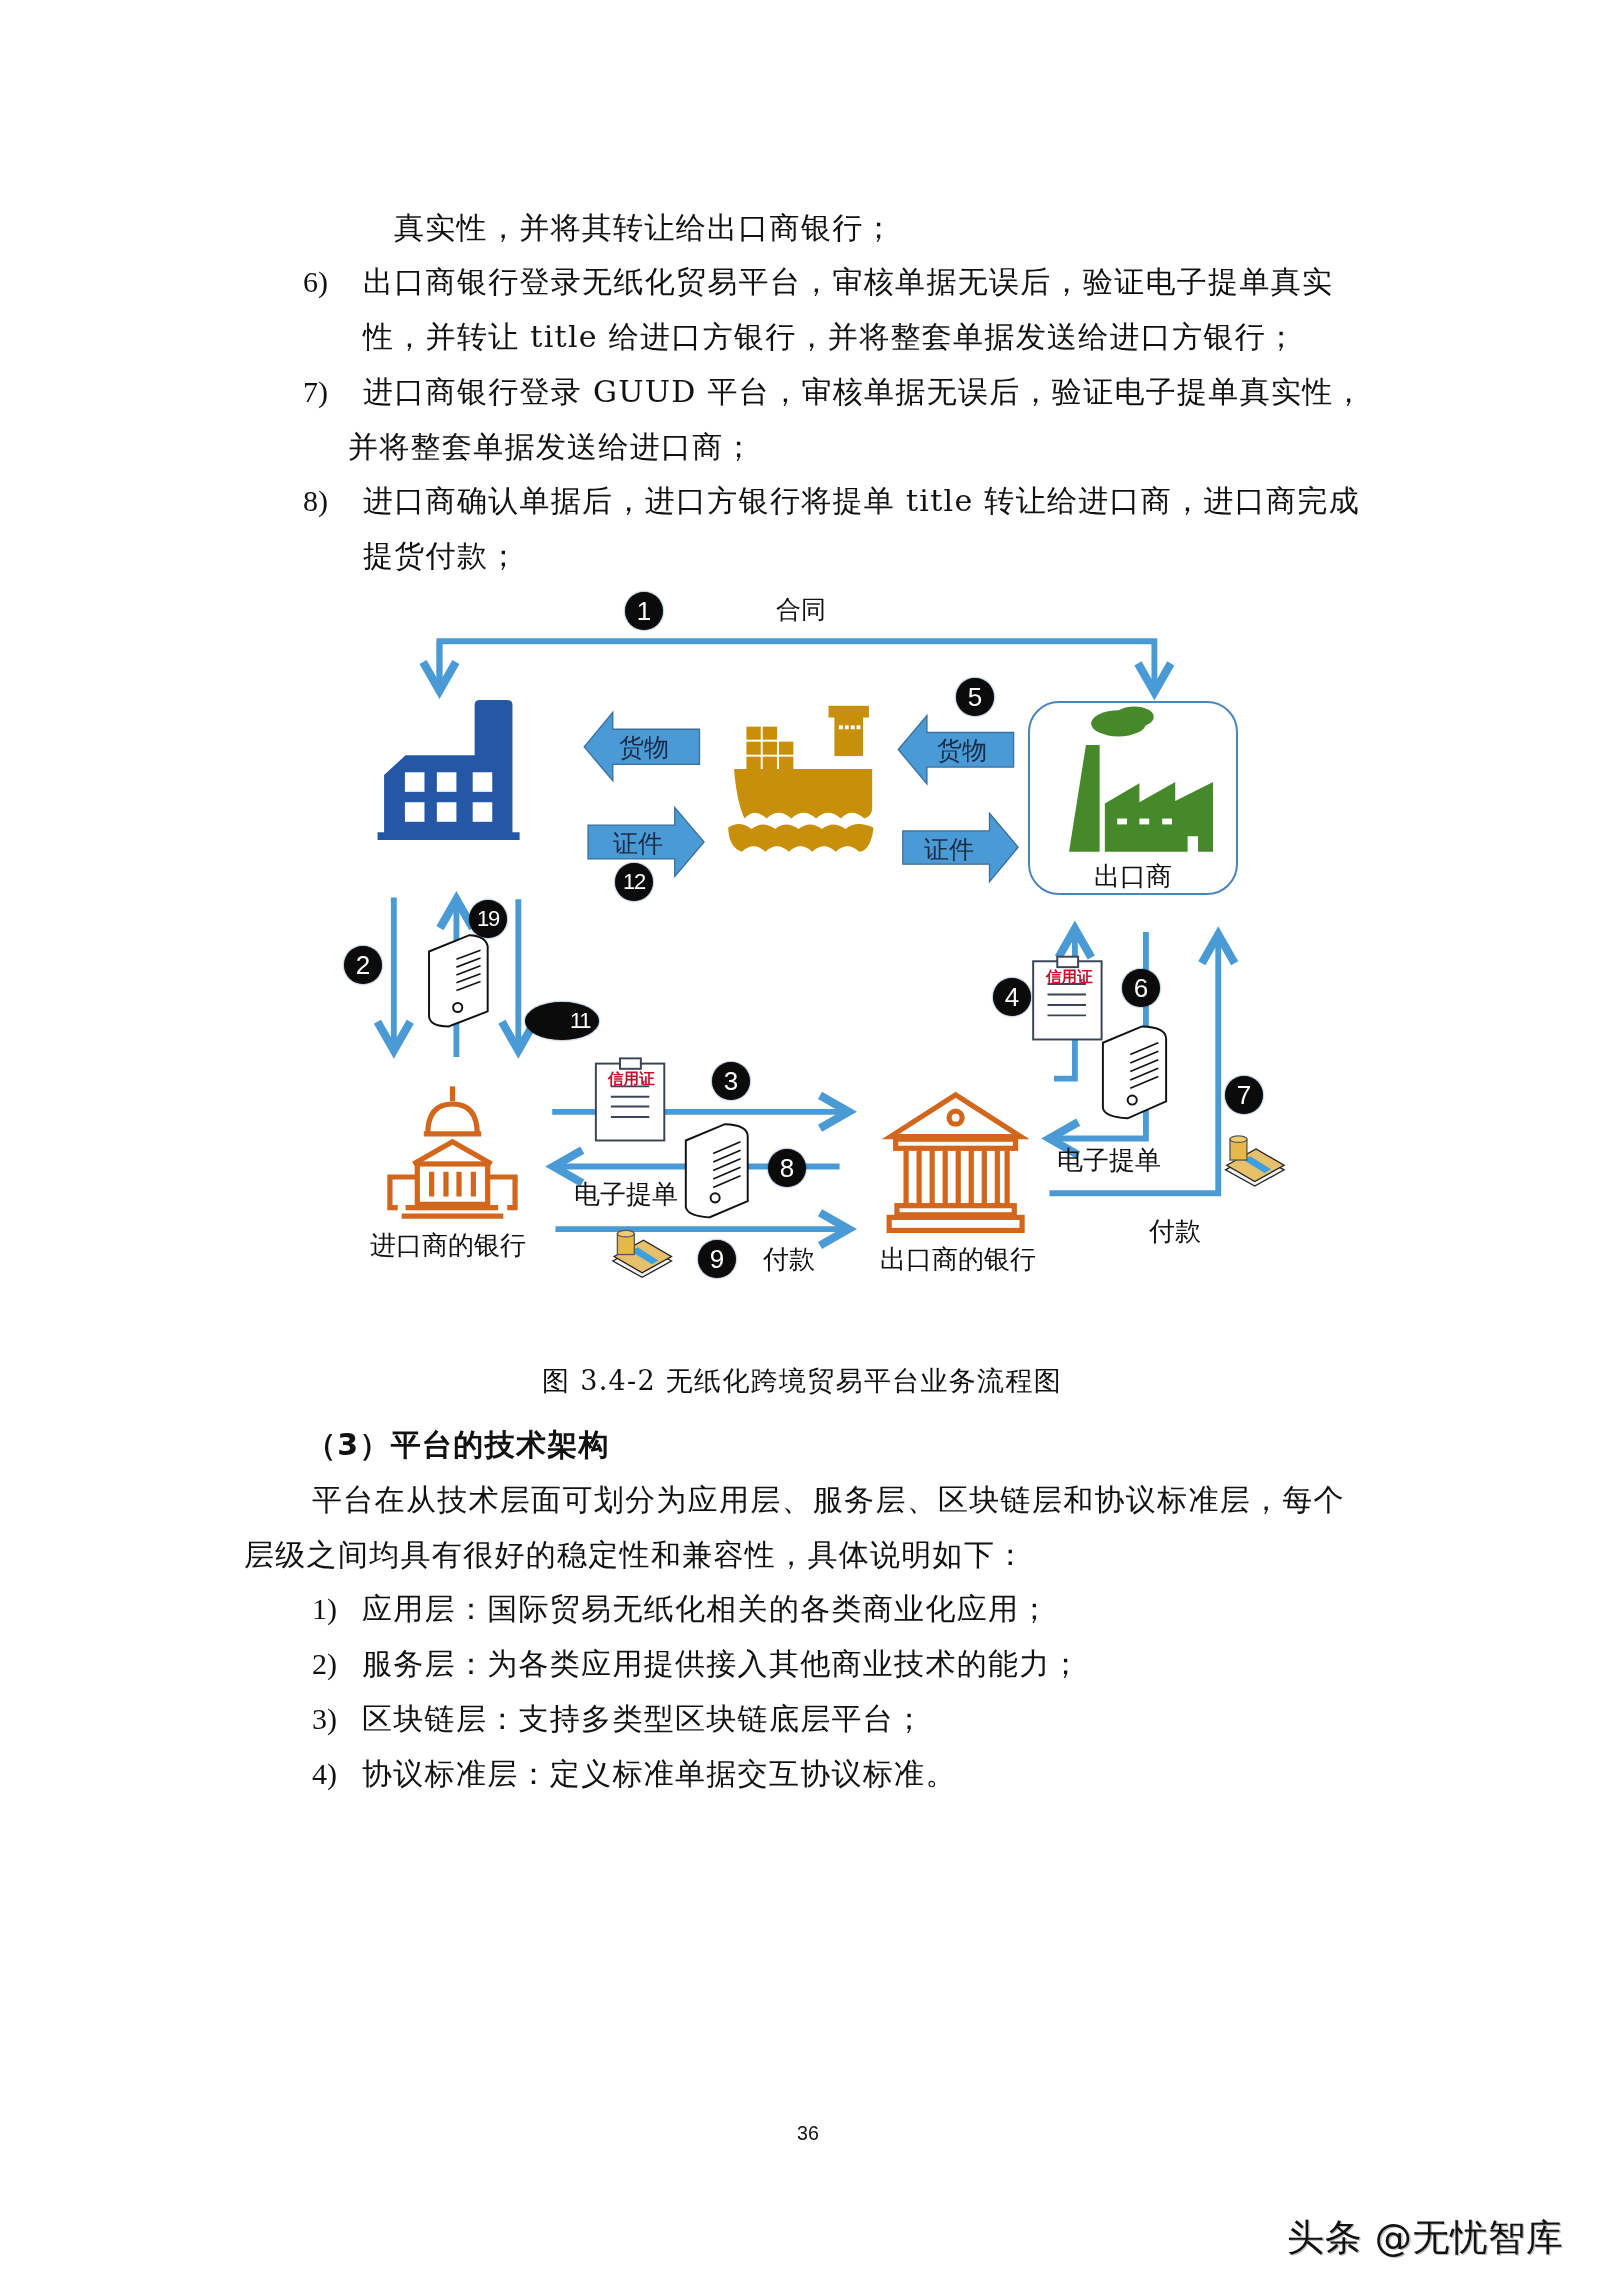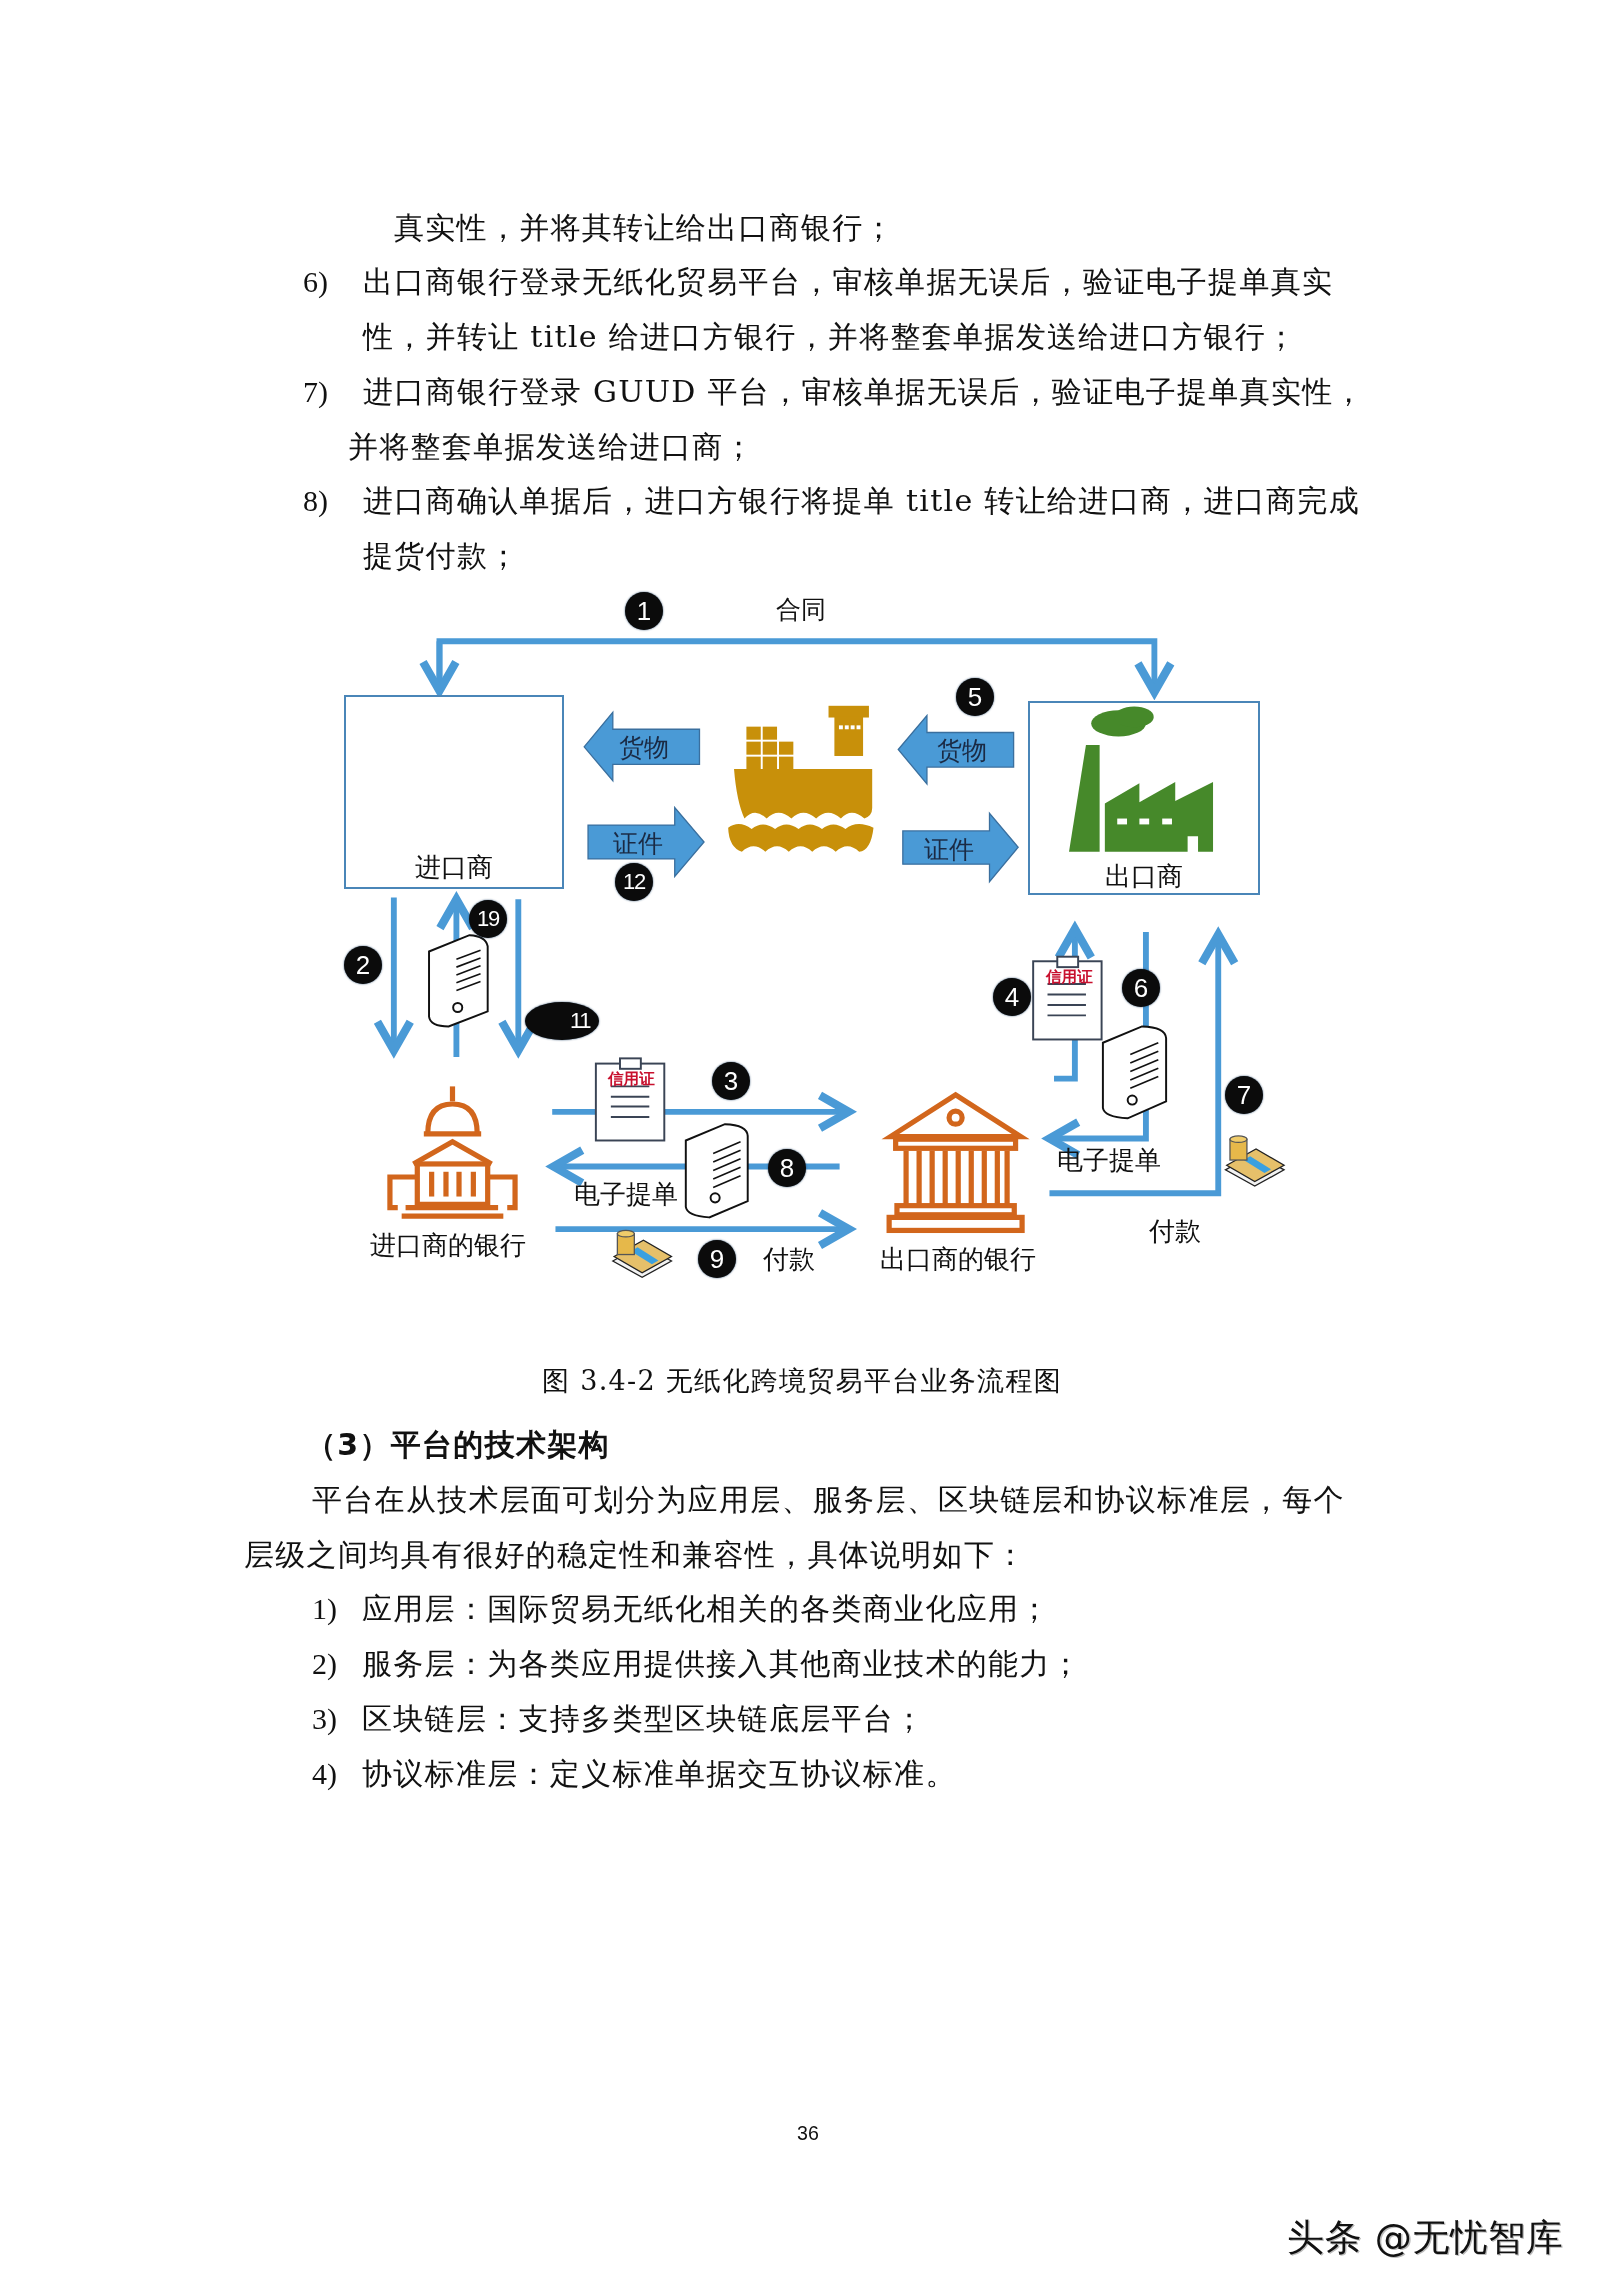--- a/index.html
+++ b/index.html
@@ -215,24 +215,21 @@
     </g>
     <g>
       <path d="M1880,1795 L1925,1770 L1970,1795 L1925,1820 Z" fill="#f3f3f3" stroke="#222" stroke-width="2"></path>
       <path d="M1882,1788 L1927,1763 L1970,1788 L1925,1813 Z" fill="#e6c06a" stroke="#222" stroke-width="2"></path>
       <path d="M1908,1780 L1940,1800 L1950,1794 L1918,1774 Z" fill="#3aa0e0"></path>
       <rect x="1887" y="1748" width="26" height="32" fill="#e6b84a" stroke="#555" stroke-width="2"></rect>
       <ellipse cx="1900" cy="1748" rx="13" ry="5" fill="#f0cc6a" stroke="#555" stroke-width="2"></ellipse>
     </g>
   </svg>
 
-  <div class="box" style="left:344px; top:695px; width:220px; height:194px;">
-    <div class="box-label" style="top:153px;">进口商</div>
-  </div>
-  <div class="box" style="left:1028px; top:701px; width:232px; height:194px; background:transparent;">
+  <div class="box" style="left:1028px; top:701px; width:210px; height:194px; background:transparent;border-radius:31px;">
     <div class="box-label" style="top:156px;">出口商</div>
   </div>
 
   <div class="diag-text" style="left:776px; top:593px; font-family:'DejaVu Sans',sans-serif; font-size:25px;">合同</div>
   <div class="arrow-text" style="left:619px; top:731px;">货物</div>
   <div class="arrow-text" style="left:613px; top:827px;">证件</div>
   <div class="arrow-text" style="left:937px; top:734px;">货物</div>
   <div class="arrow-text" style="left:924px; top:833px;">证件</div>
 
   <div class="diag-text" style="left:370px; top:1228px;">进口商的银行</div>

